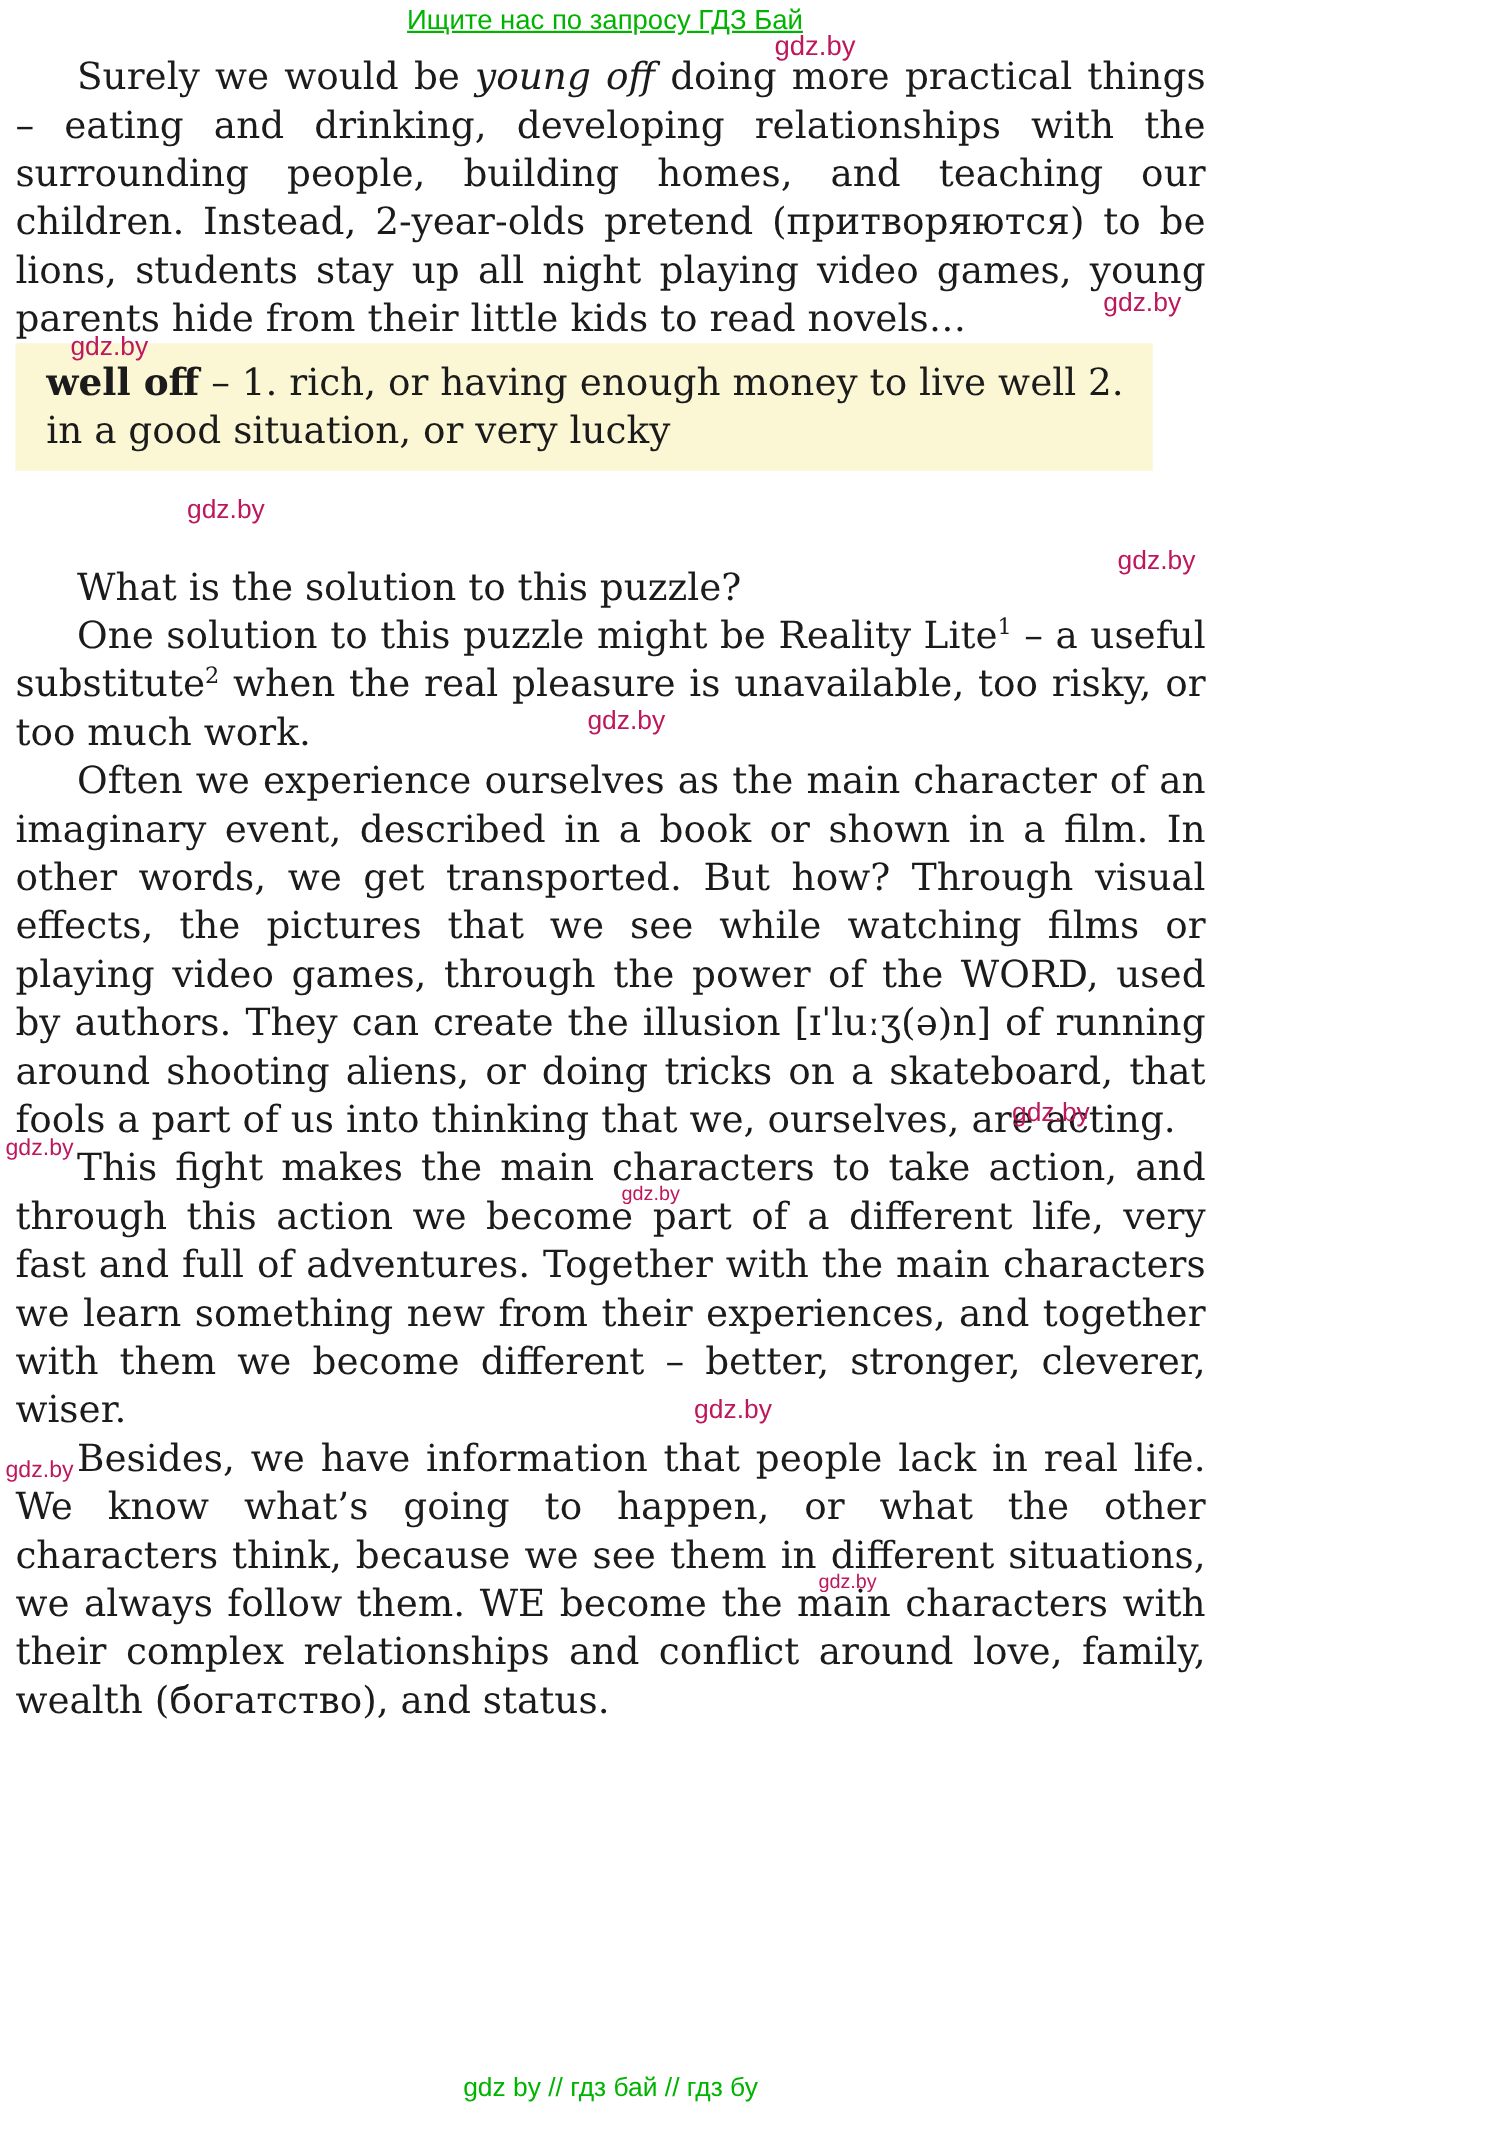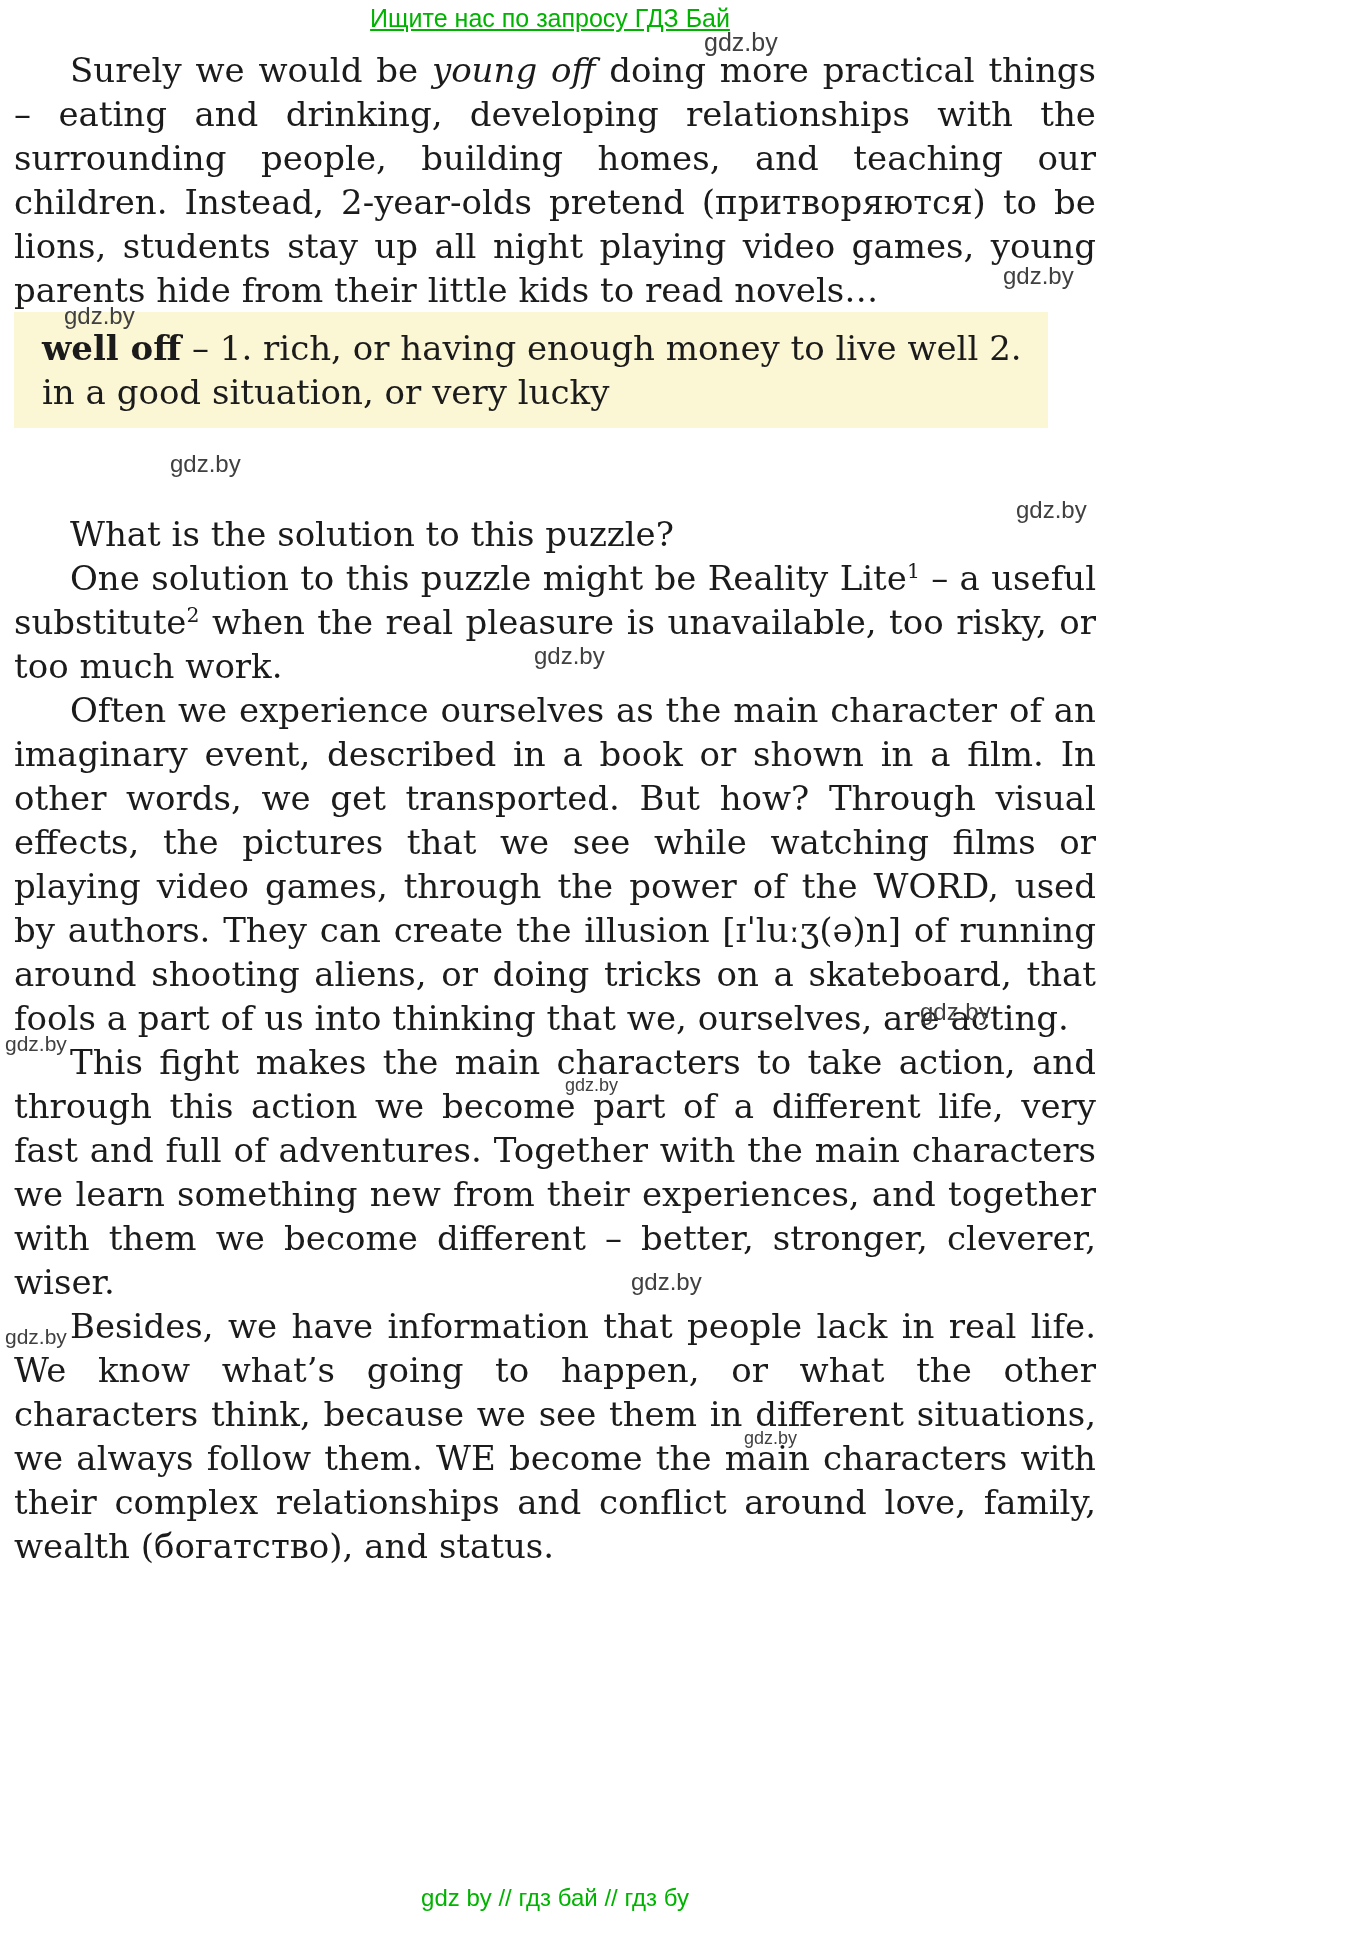--- a/index.html
+++ b/index.html
@@ -64,21 +64,21 @@
   .definition-box b {
     font-weight: bold;
   }
   sup {
     font-size: 60%;
     line-height: 0;
   }
   .wm {
     position: absolute;
     font-family: "Liberation Sans", sans-serif;
-    color: #404040;
+    color: #be185d;
     white-space: nowrap;
   }
   .wm1  { left: 704px;  top: 28px;   font-size: 25px; }
   .wm2  { left: 1003px; top: 262px;  font-size: 24px; }
   .wm3  { left: 64px;   top: 302px;  font-size: 24px; }
   .wm4  { left: 170px;  top: 450px;  font-size: 24px; }
   .wm5  { left: 1016px; top: 496px;  font-size: 24px; }
   .wm6  { left: 534px;  top: 642px;  font-size: 24px; }
   .wm7  { left: 920px;  top: 998px;  font-size: 24px; }
   .wm8  { left: 5px;    top: 1032px; font-size: 21px; }

